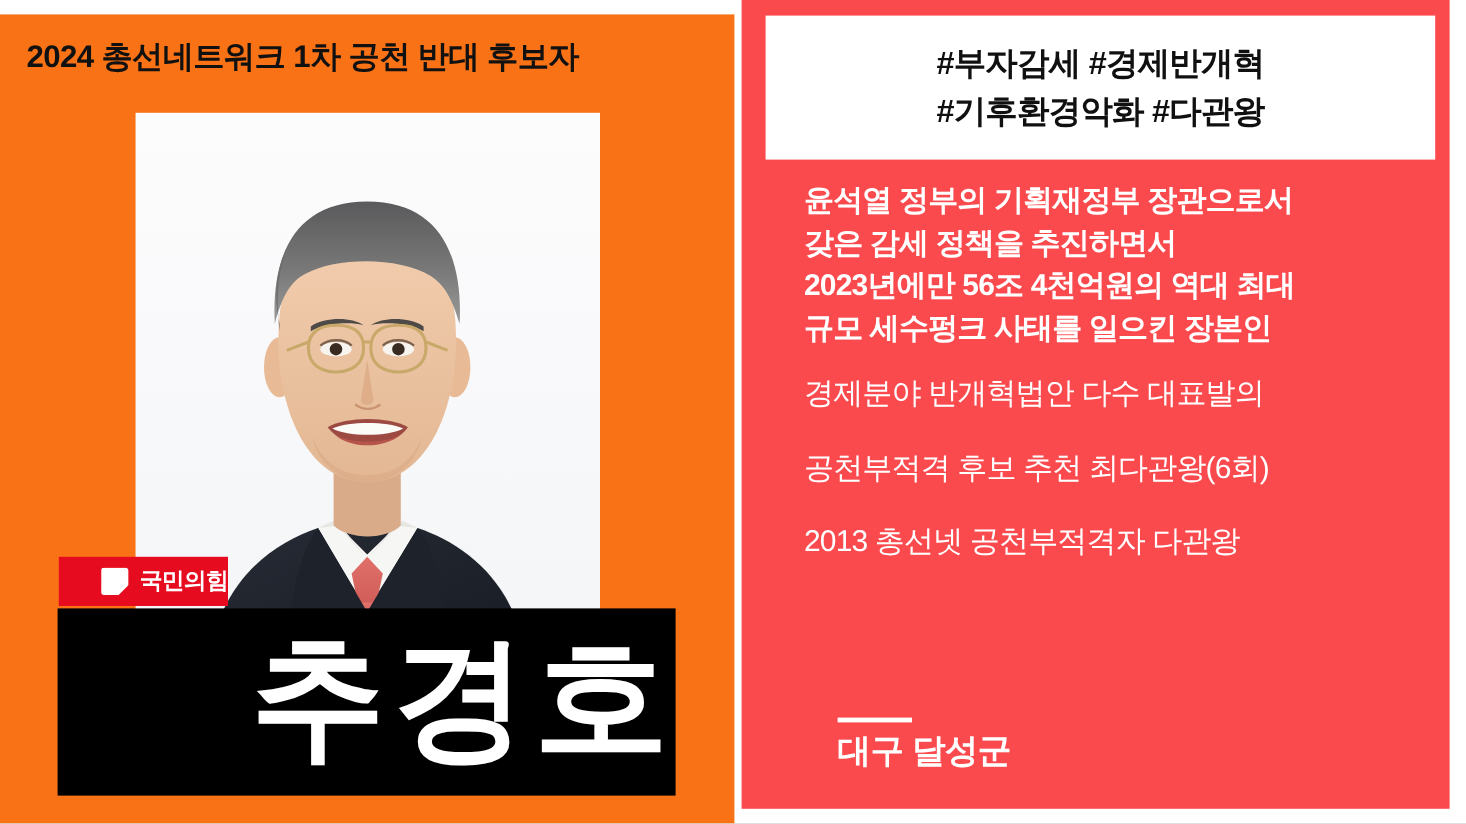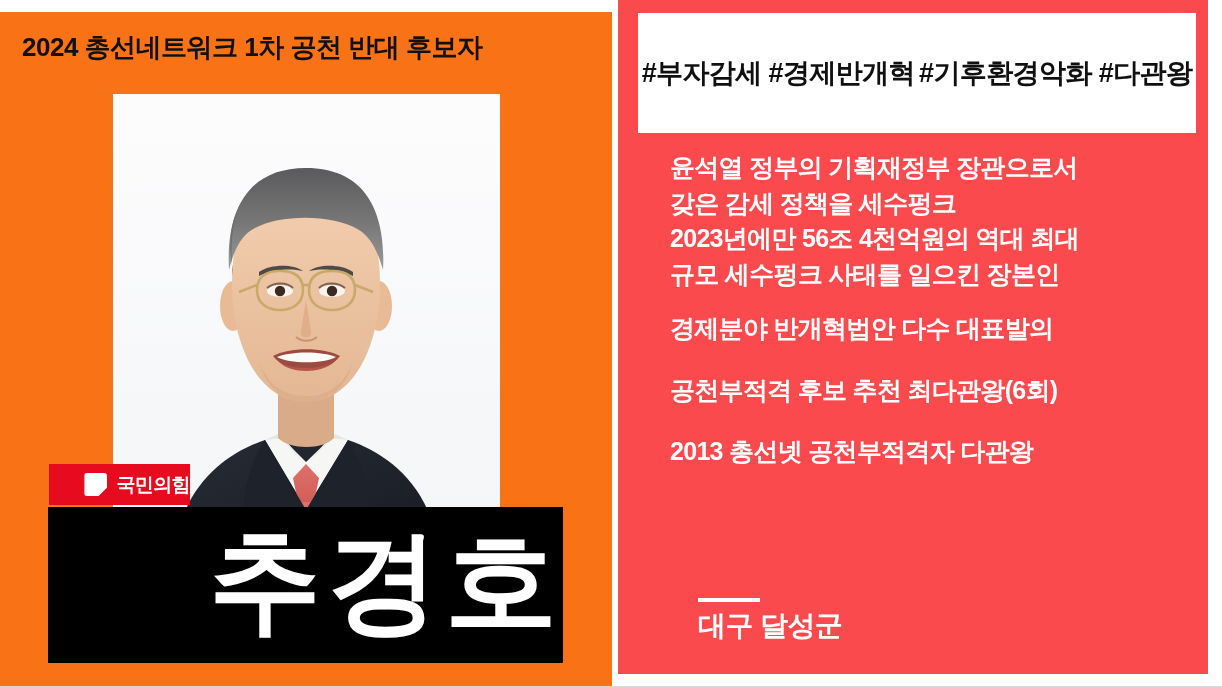--- a/index.html
+++ b/index.html
@@ -118,21 +118,21 @@
     box-sizing: border-box;
   }
   #hashtag-box {
     position: absolute;
     left: 20px;
     top: 13px;
     width: 558px;
     height: 120px;
     background: #ffffff;
     display: flex;
-    flex-direction: row;
+    flex-direction: column;
     align-items: center;
     justify-content: center;
     gap: 4px;
     box-sizing: border-box;
   }
   #hashtag-box .hashtag-line {
     color: #101010;
     font-size: 27px;
     font-weight: 700;
     letter-spacing: -0.6px;
@@ -159,21 +159,21 @@
     white-space: nowrap;
   }
   #achievement-list {
     list-style: none;
     margin: 0;
     padding: 0;
   }
   #achievement-list .achievement-item {
     color: #ffffff;
     font-size: 25px;
-    font-weight: 700;
+    font-weight: 400;
     letter-spacing: -0.7px;
     line-height: 1.3;
     white-space: nowrap;
     margin-bottom: 29px;
   }
 
   #district-block {
     position: absolute;
     left: 48px;
     bottom: 34px;
@@ -296,21 +296,21 @@
   <div id="info-panel">
 
     <div id="hashtag-box">
       <div class="hashtag-line">#부자감세 #경제반개혁</div>
       <div class="hashtag-line">#기후환경악화 #다관왕</div>
     </div>
 
     <div id="panel-body">
       <div id="summary-paragraph">
         <div class="summary-line">윤석열 정부의 기획재정부 장관으로서</div>
-        <div class="summary-line">갖은 감세 정책을 세수펑크</div>
+        <div class="summary-line">갖은 감세 정책을 추진하면서</div>
         <div class="summary-line">2023년에만 56조 4천억원의 역대 최대</div>
         <div class="summary-line">규모 세수펑크 사태를 일으킨 장본인</div>
       </div>
 
       <ul id="achievement-list">
         <li class="achievement-item">경제분야 반개혁법안 다수 대표발의</li>
         <li class="achievement-item">공천부적격 후보 추천 최다관왕(6회)</li>
         <li class="achievement-item">2013 총선넷 공천부적격자 다관왕</li>
       </ul>
     </div>

